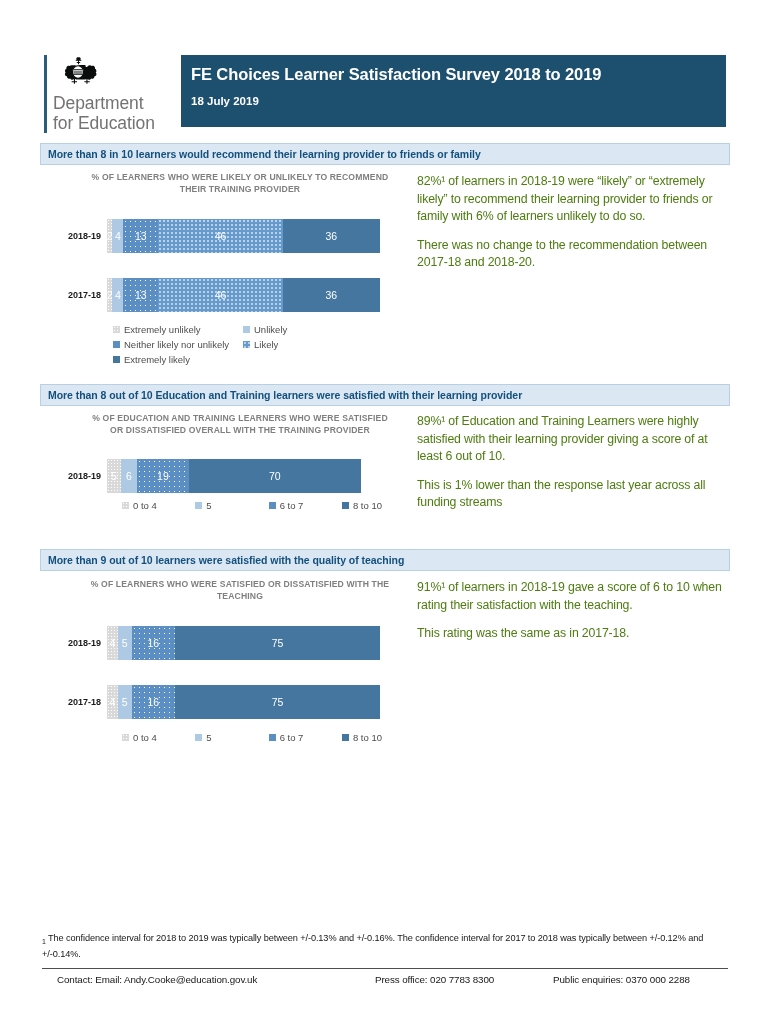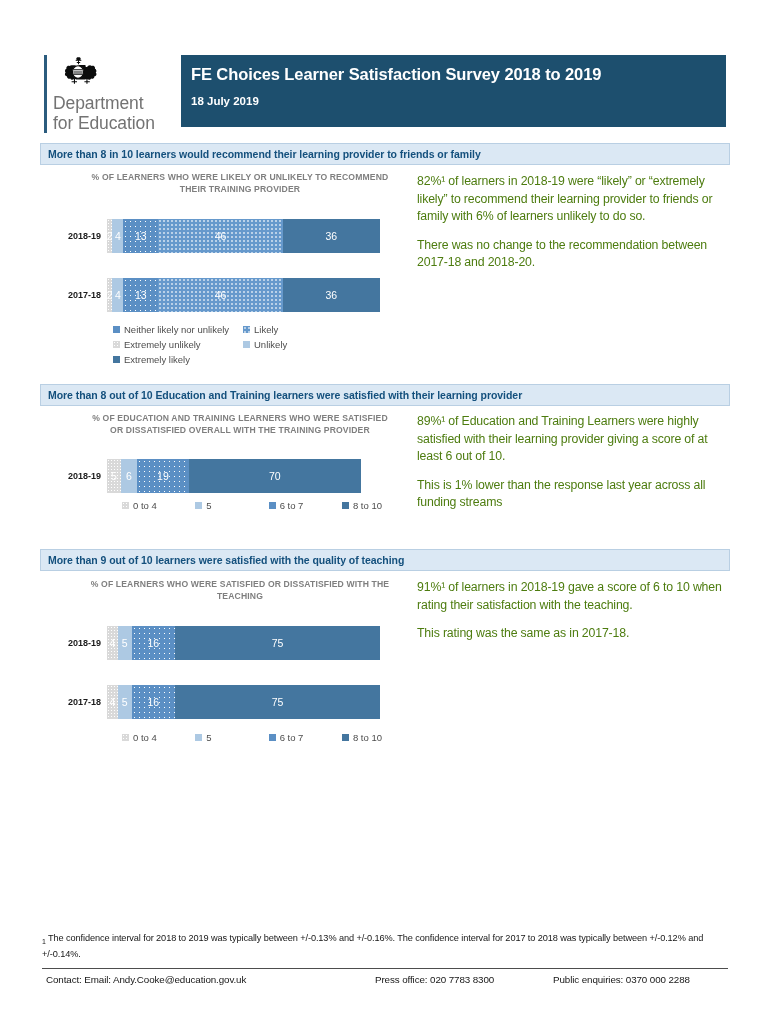--- a/index.html
+++ b/index.html
@@ -271,36 +271,36 @@
       <div class="seg c2" style="width:10.92px;">4</div>
       <div class="seg c3 pat-dots-light" style="width:35.49px;">13</div>
       <div class="seg c4 pat-dots-dark" style="width:125.58px;">46</div>
       <div class="seg c5" style="width:98.28px;">36</div>
     </div>
   </div>
 
   <div class="legend" style="left:113px; top:322px; width:250px;">
     <div class="legend-row">
       <div class="legend-item" style="width:120px;">
+        <span class="swatch c1 pat-dots-grey"></span>
+        <span class="legend-label">Extremely unlikely</span>
+      </div>
+      <div class="legend-item">
+        <span class="swatch c2"></span>
+        <span class="legend-label">Unlikely</span>
+      </div>
+    </div>
+    <div class="legend-row">
+      <div class="legend-item" style="width:120px;">
         <span class="swatch c3"></span>
         <span class="legend-label">Neither likely nor unlikely</span>
       </div>
       <div class="legend-item">
         <span class="swatch c4 pat-dots-dark"></span>
         <span class="legend-label">Likely</span>
-      </div>
-    </div>
-    <div class="legend-row">
-      <div class="legend-item" style="width:120px;">
-        <span class="swatch c1 pat-dots-grey"></span>
-        <span class="legend-label">Extremely unlikely</span>
-      </div>
-      <div class="legend-item">
-        <span class="swatch c2"></span>
-        <span class="legend-label">Unlikely</span>
       </div>
     </div>
     <div class="legend-row">
       <div class="legend-item">
         <span class="swatch c5"></span>
         <span class="legend-label">Extremely likely</span>
       </div>
     </div>
   </div>
 
@@ -400,18 +400,18 @@
   </div>
 
   <div class="footnote">
     <span class="fn-mark">1</span>
     <span>The confidence interval for 2018 to 2019 was typically between +/-0.13% and +/-0.16%. The confidence interval for 2017 to 2018 was typically between +/-0.12% and +/-0.14%.</span>
   </div>
 
   <div class="footer-rule"></div>
 
   <div class="footer">
-    <span class="footer-cell" style="left:4px;">Contact: Email: Andy.Cooke@education.gov.uk</span>
+    <span class="footer-cell" style="left:15px;">Contact: Email: Andy.Cooke@education.gov.uk</span>
     <span class="footer-cell" style="left:333px;">Press office: 020 7783 8300</span>
     <span class="footer-cell" style="left:511px;">Public enquiries: 0370 000 2288</span>
   </div>
 
 </div>
 
 </body></html>

